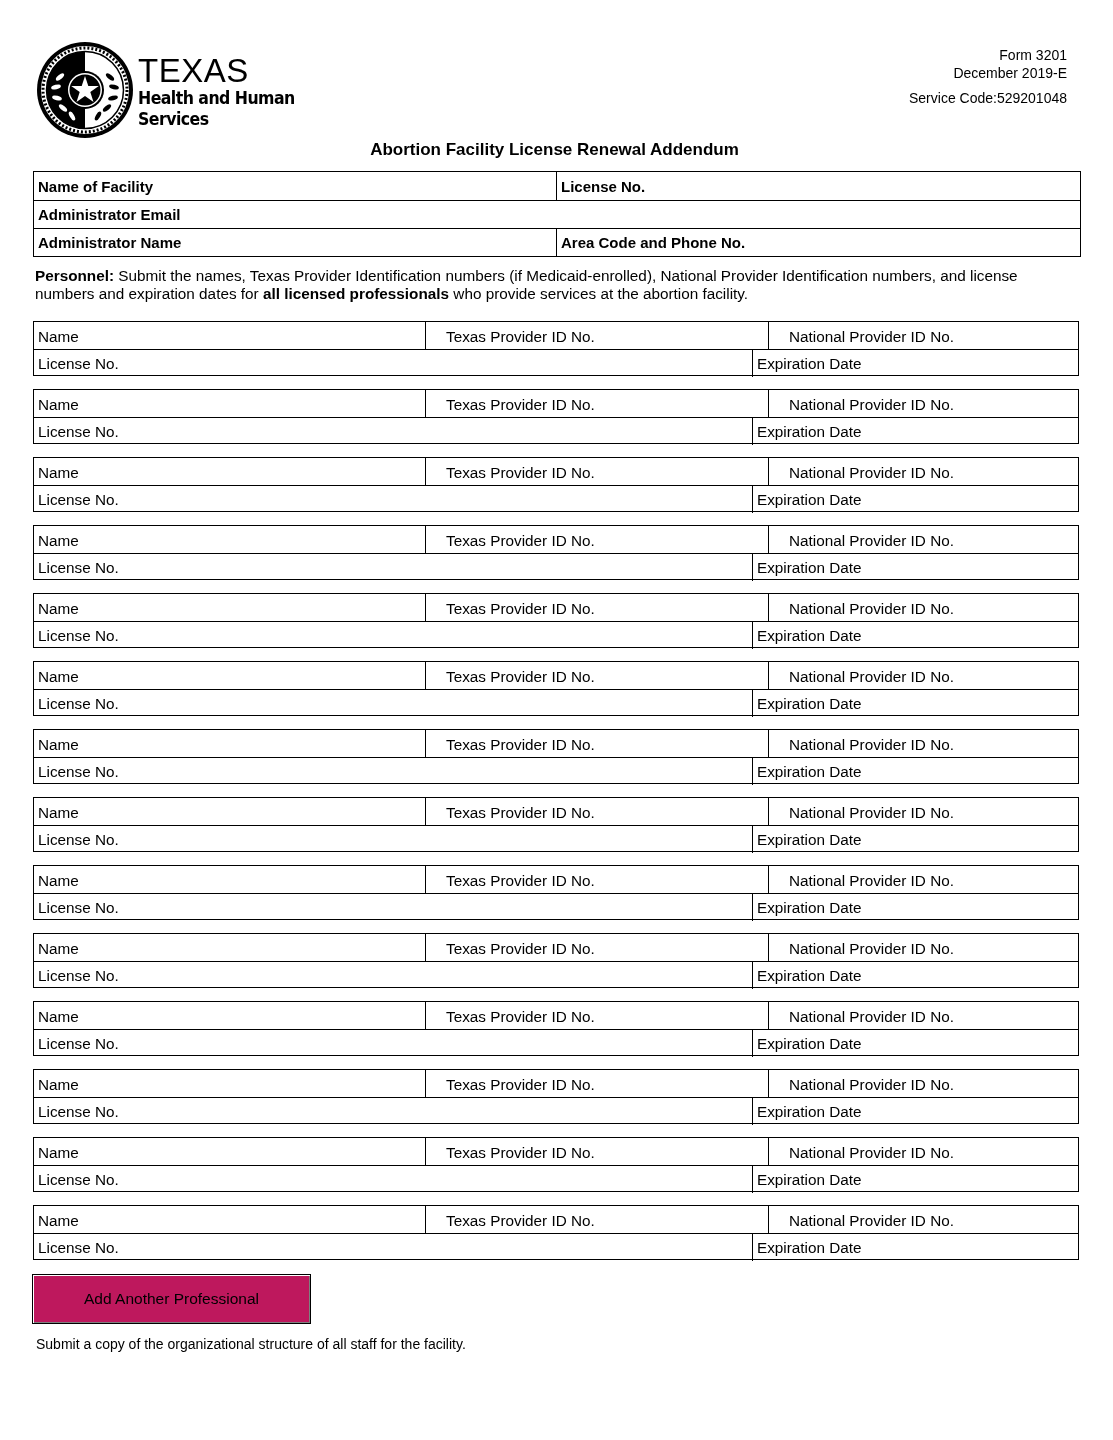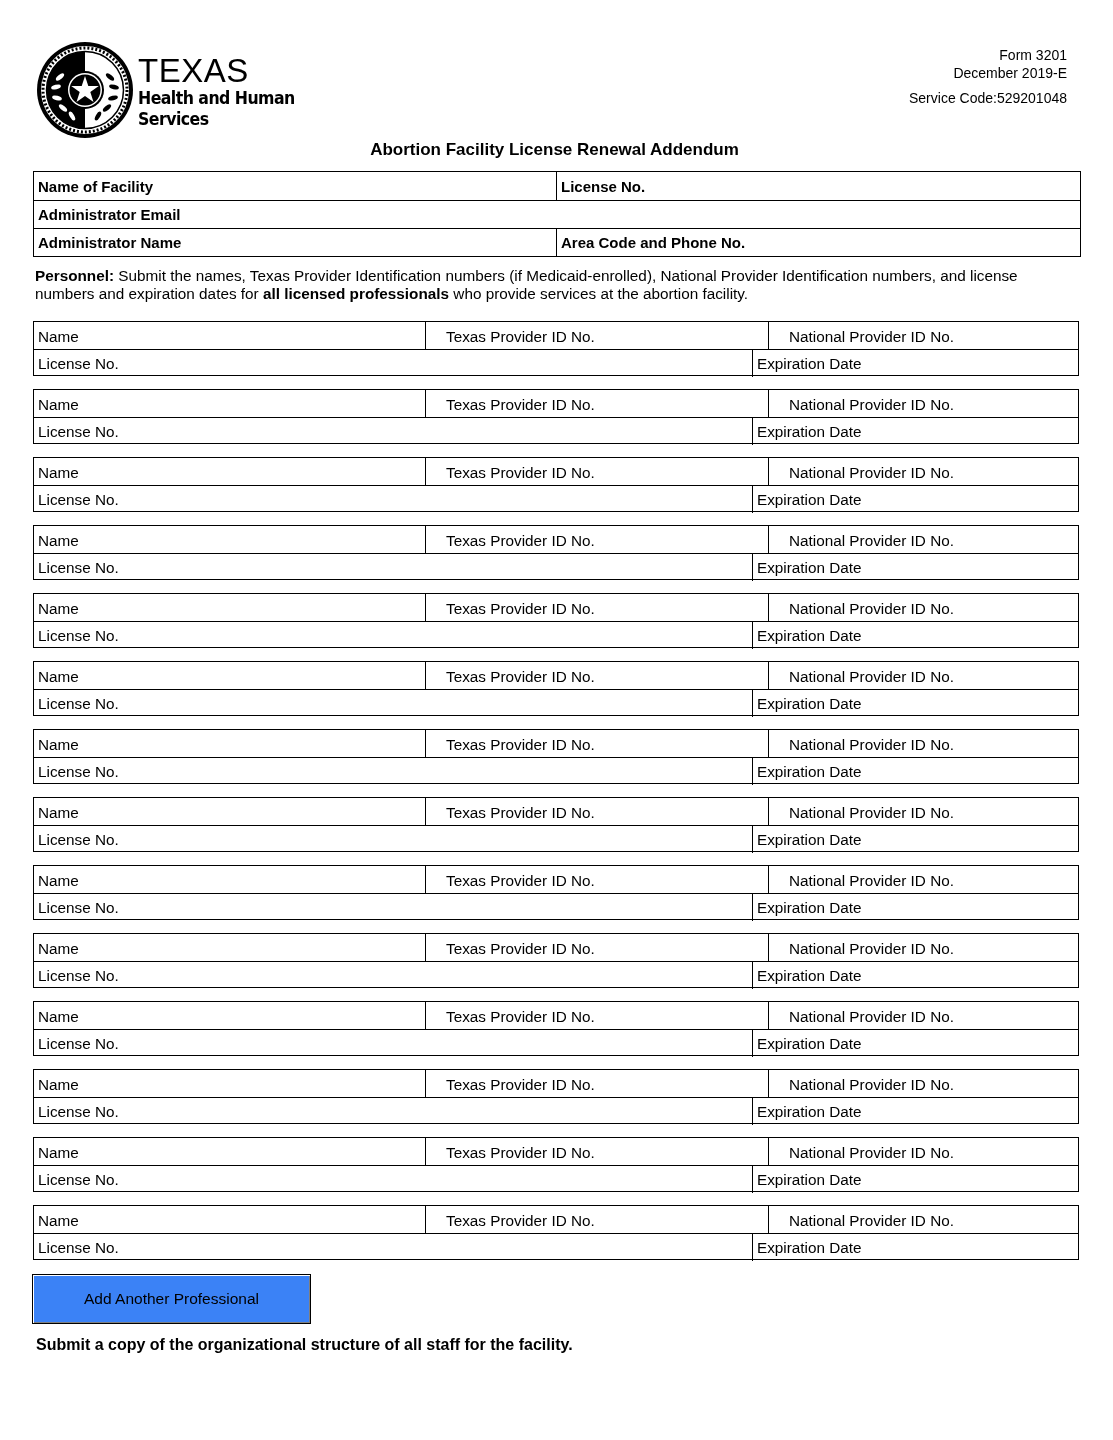--- a/index.html
+++ b/index.html
@@ -35,22 +35,22 @@
     .pro-row { display: flex; height: 27px; box-sizing: border-box; }
     .pro-row.top { border-bottom: 1px solid #000; height: 28px; gap: 16px; }
     .pro-cell { font-size: 15.3px; padding-left: 4px; display: flex; align-items: flex-end; padding-bottom: 3px; box-sizing: border-box; }
     .pro-row.bottom .pro-cell { align-items: center; padding-bottom: 0; padding-top: 0; }
     .c-name { width: 392px; border-right: 1px solid #000; }
     .c-tpid { width: 327px; border-right: 1px solid #000; }
     .c-npi { flex: 1; }
     .c-lic { width: 719px; border-right: 1px solid #000; }
     .c-exp { flex: 1; }
 
-    .add-btn { left: 32px; top: 1274px; width: 279px; height: 50px; background: #3b82f6; border: 1px solid #000; box-sizing: border-box; box-shadow: inset 1px 1px 0 #ffffff, inset -1px -1px 0 #808080; font-family: "Liberation Sans", sans-serif; font-size: 15.5px; color: #000; cursor: pointer; padding: 12px; }
-    .footer-note { left: 36px; top: 1336px; font-weight: bold; font-size: 16px; text-align: right; }
+    .add-btn { left: 32px; top: 1274px; width: 279px; height: 50px; background: #be185d; border: 1px solid #000; box-sizing: border-box; box-shadow: inset 1px 1px 0 #ffffff, inset -1px -1px 0 #808080; font-family: "Liberation Sans", sans-serif; font-size: 15.5px; color: #000; cursor: pointer; padding: 12px; }
+    .footer-note { left: 36px; top: 1336px; font-weight: normal; font-size: 14px; text-align: right; }
   </style>
 </head>
 <body>
 
 <div class="abs logo">
   <svg width="98" height="98" viewBox="0 0 98 98">
     <circle cx="49" cy="49" r="48" fill="#000"></circle>
     <circle cx="49" cy="49" r="44" fill="#fff"></circle>
     <circle cx="49" cy="49" r="42" fill="none" stroke="#000" stroke-width="3" stroke-dasharray="2 2"></circle>
     <circle cx="49" cy="49" r="38.5" fill="#000"></circle>

